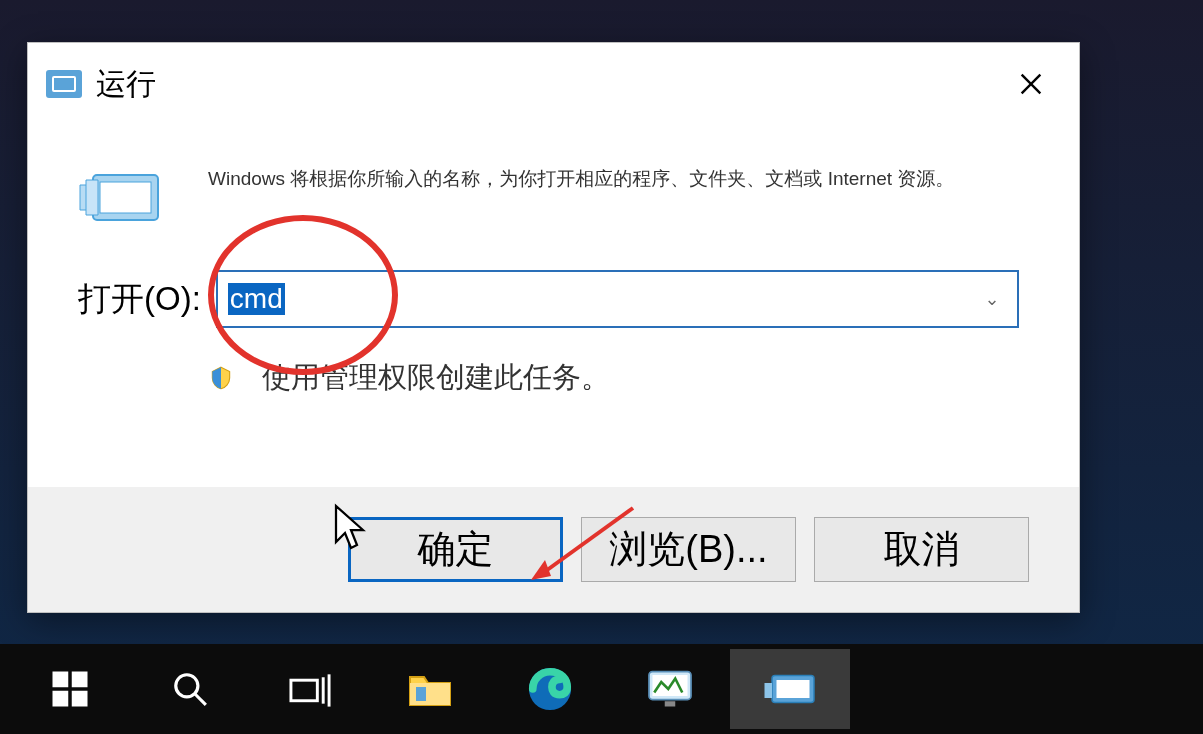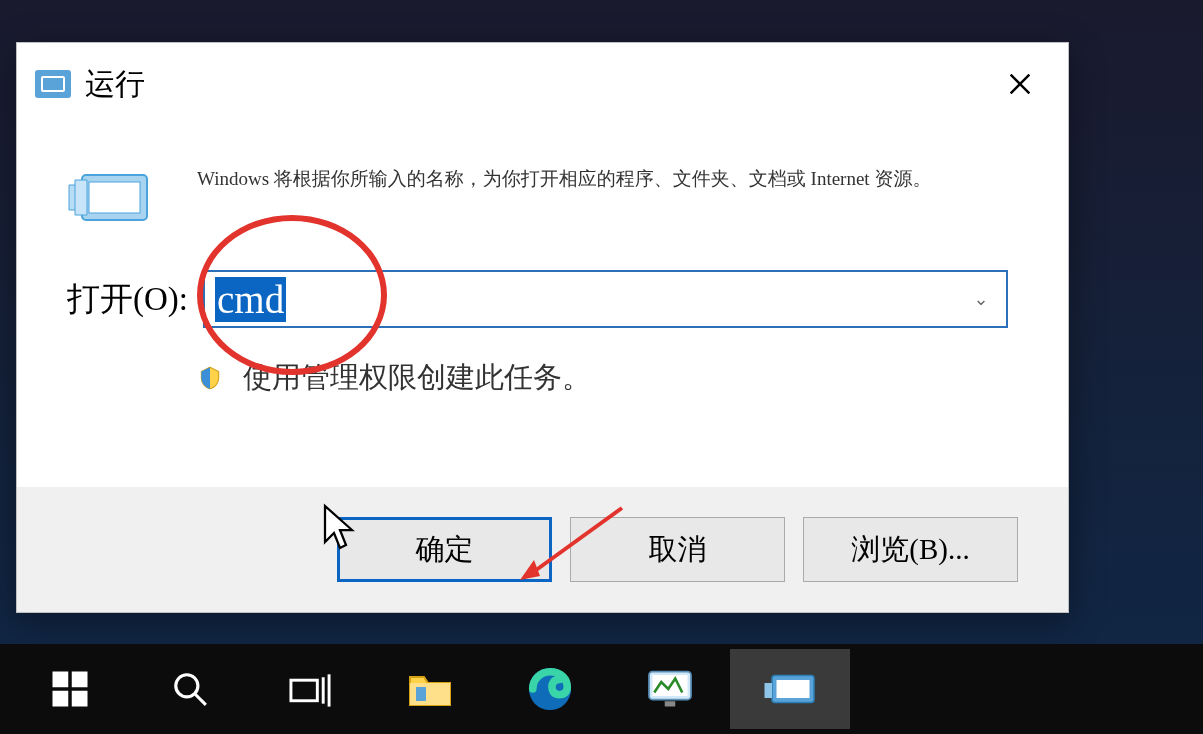--- a/index.html
+++ b/index.html
@@ -2,28 +2,27 @@
 <html><head>
   <meta charset="utf-8">
   <style>
     * { box-sizing: border-box; margin: 0; padding: 0; }
     html, body { width: 1203px; height: 734px; font-family: "Microsoft YaHei", "Segoe UI", sans-serif; background: #0a2a4a; overflow: hidden; }
     
     .desktop { position: relative; width: 1203px; height: 734px; background: linear-gradient(180deg, #1a1a2e 0%, #0f2847 100%); }
     
     .dialog {
       position: absolute;
-      left: 16px;
+      left: 27px;
       top: 42px;
       width: 1053px;
       height: 571px;
       background: #ffffff;
       border: 1px solid #c0c0c0;
       box-shadow: 0 8px 32px rgba(0,0,0,0.4);
-      font-family: Liberation Serif, serif;
     }
     
     .titlebar {
       display: flex;
       align-items: center;
       height: 82px;
       padding: 0 18px;
       background: #ffffff;
     }
     
@@ -94,21 +93,21 @@
       background: #fff;
       display: flex;
       align-items: center;
       padding: 0 10px;
       position: relative;
     }
     .selected-text {
       background: #0a66c2;
       color: #fff;
       padding: 0 2px;
-      font-size: 39px;
+      font-size: 28px;
     }
     
     .combo-arrow {
       width: 30px;
       text-align: center;
       color: #666;
       font-size: 18px;
       cursor: pointer;
     }
     
@@ -120,21 +119,21 @@
       border-radius: 50%;
       left: 130px;
       top: -55px;
       pointer-events: none;
       z-index: 5;
     }
     
     .admin-row {
       display: flex;
       align-items: center;
-      gap: 20px;
+      gap: 28px;
       margin-left: 130px;
       font-size: 29px;
       color: #333;
     }
     
     .shield-icon {
       width: 26px;
       height: 26px;
     }
     
@@ -148,21 +147,21 @@
       display: flex;
       align-items: center;
       justify-content: flex-end;
       gap: 18px;
       padding: 0 50px;
     }
     
     .dlg-btn {
       width: 215px;
       height: 65px;
-      font-size: 29px;
+      font-size: 38px;
       font-family: inherit;
       background: #e8e8e8;
       border: 1px solid #aaa;
       cursor: pointer;
     }
     .dlg-btn.primary { border: 3px solid #0a66c2; background: #e8e8e8; }
     
     .cursor-arrow {
       position: absolute;
       left: 305px;
@@ -260,22 +259,22 @@
         <svg class="shield-icon" viewBox="0 0 24 24">
           <path d="M12 2 L20 6 L20 12 C20 17 16 21 12 22 C8 21 4 17 4 12 L4 6 Z" fill="#ffd24a" stroke="#d4a014" stroke-width="1"></path>
           <path d="M12 2 L12 22 C8 21 4 17 4 12 L4 6 Z" fill="#3a8fd8"></path>
         </svg>
         <span>使用管理权限创建此任务。</span>
       </div>
     </div>
 
     <div class="button-bar">
       <button class="dlg-btn primary">确定</button>
+      <button class="dlg-btn">浏览(B)...</button>
       <button class="dlg-btn">取消</button>
-      <button class="dlg-btn">浏览(B)...</button>
     </div>
 
     <svg class="cursor-arrow" width="36" height="48" viewBox="0 0 24 32">
       <path d="M 2 2 L 2 26 L 8 20 L 12 30 L 16 28 L 12 18 L 20 18 Z" fill="#fff" stroke="#000" stroke-width="1.5"></path>
     </svg>
 
     <svg class="red-arrow" width="120" height="90" viewBox="0 0 120 90">
       <line x1="110" y1="10" x2="20" y2="75" stroke="#e2332c" stroke-width="4"></line>
       <polygon points="8,82 28,78 22,62" fill="#e2332c"></polygon>
     </svg>

